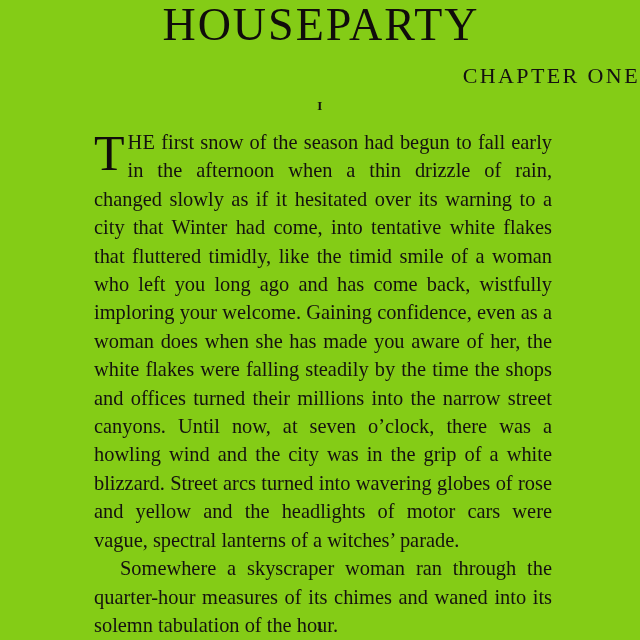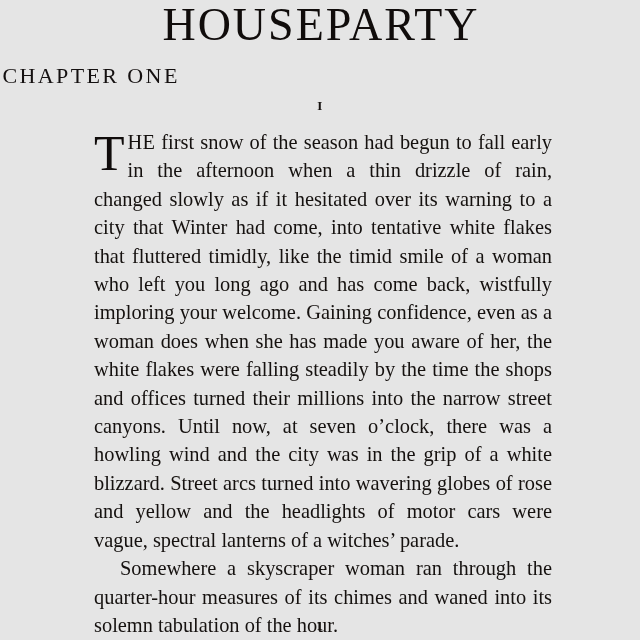--- a/index.html
+++ b/index.html
@@ -14,21 +14,21 @@
     font-family: "Liberation Serif", "DejaVu Serif", serif;
     color: #14100f;
     overflow: hidden;
     position: relative;
   }
 
   #page {
     position: relative;
     width: 640px;
     height: 640px;
-    background: #e5e5e5;
+    background: #84cc16;
     box-sizing: border-box;
     overflow: hidden;
   }
 
   
   .book-title {
     position: absolute;
     left: 0;
     top: -2px;
     width: 640px;
@@ -40,21 +40,21 @@
     color: #100c0b;
     white-space: nowrap;
     text-indent: 2.0px;
   }
 
   .chapter-heading {
     position: absolute;
     left: 0;
     top: 62px;
     width: 640px;
-    text-align: left;
+    text-align: right;
     font-size: 22px;
     line-height: 28px;
     letter-spacing: 2.4px;
     font-weight: 400;
     color: #141010;
     white-space: nowrap;
     text-indent: 2.4px;
   }
 
   .section-mark {

